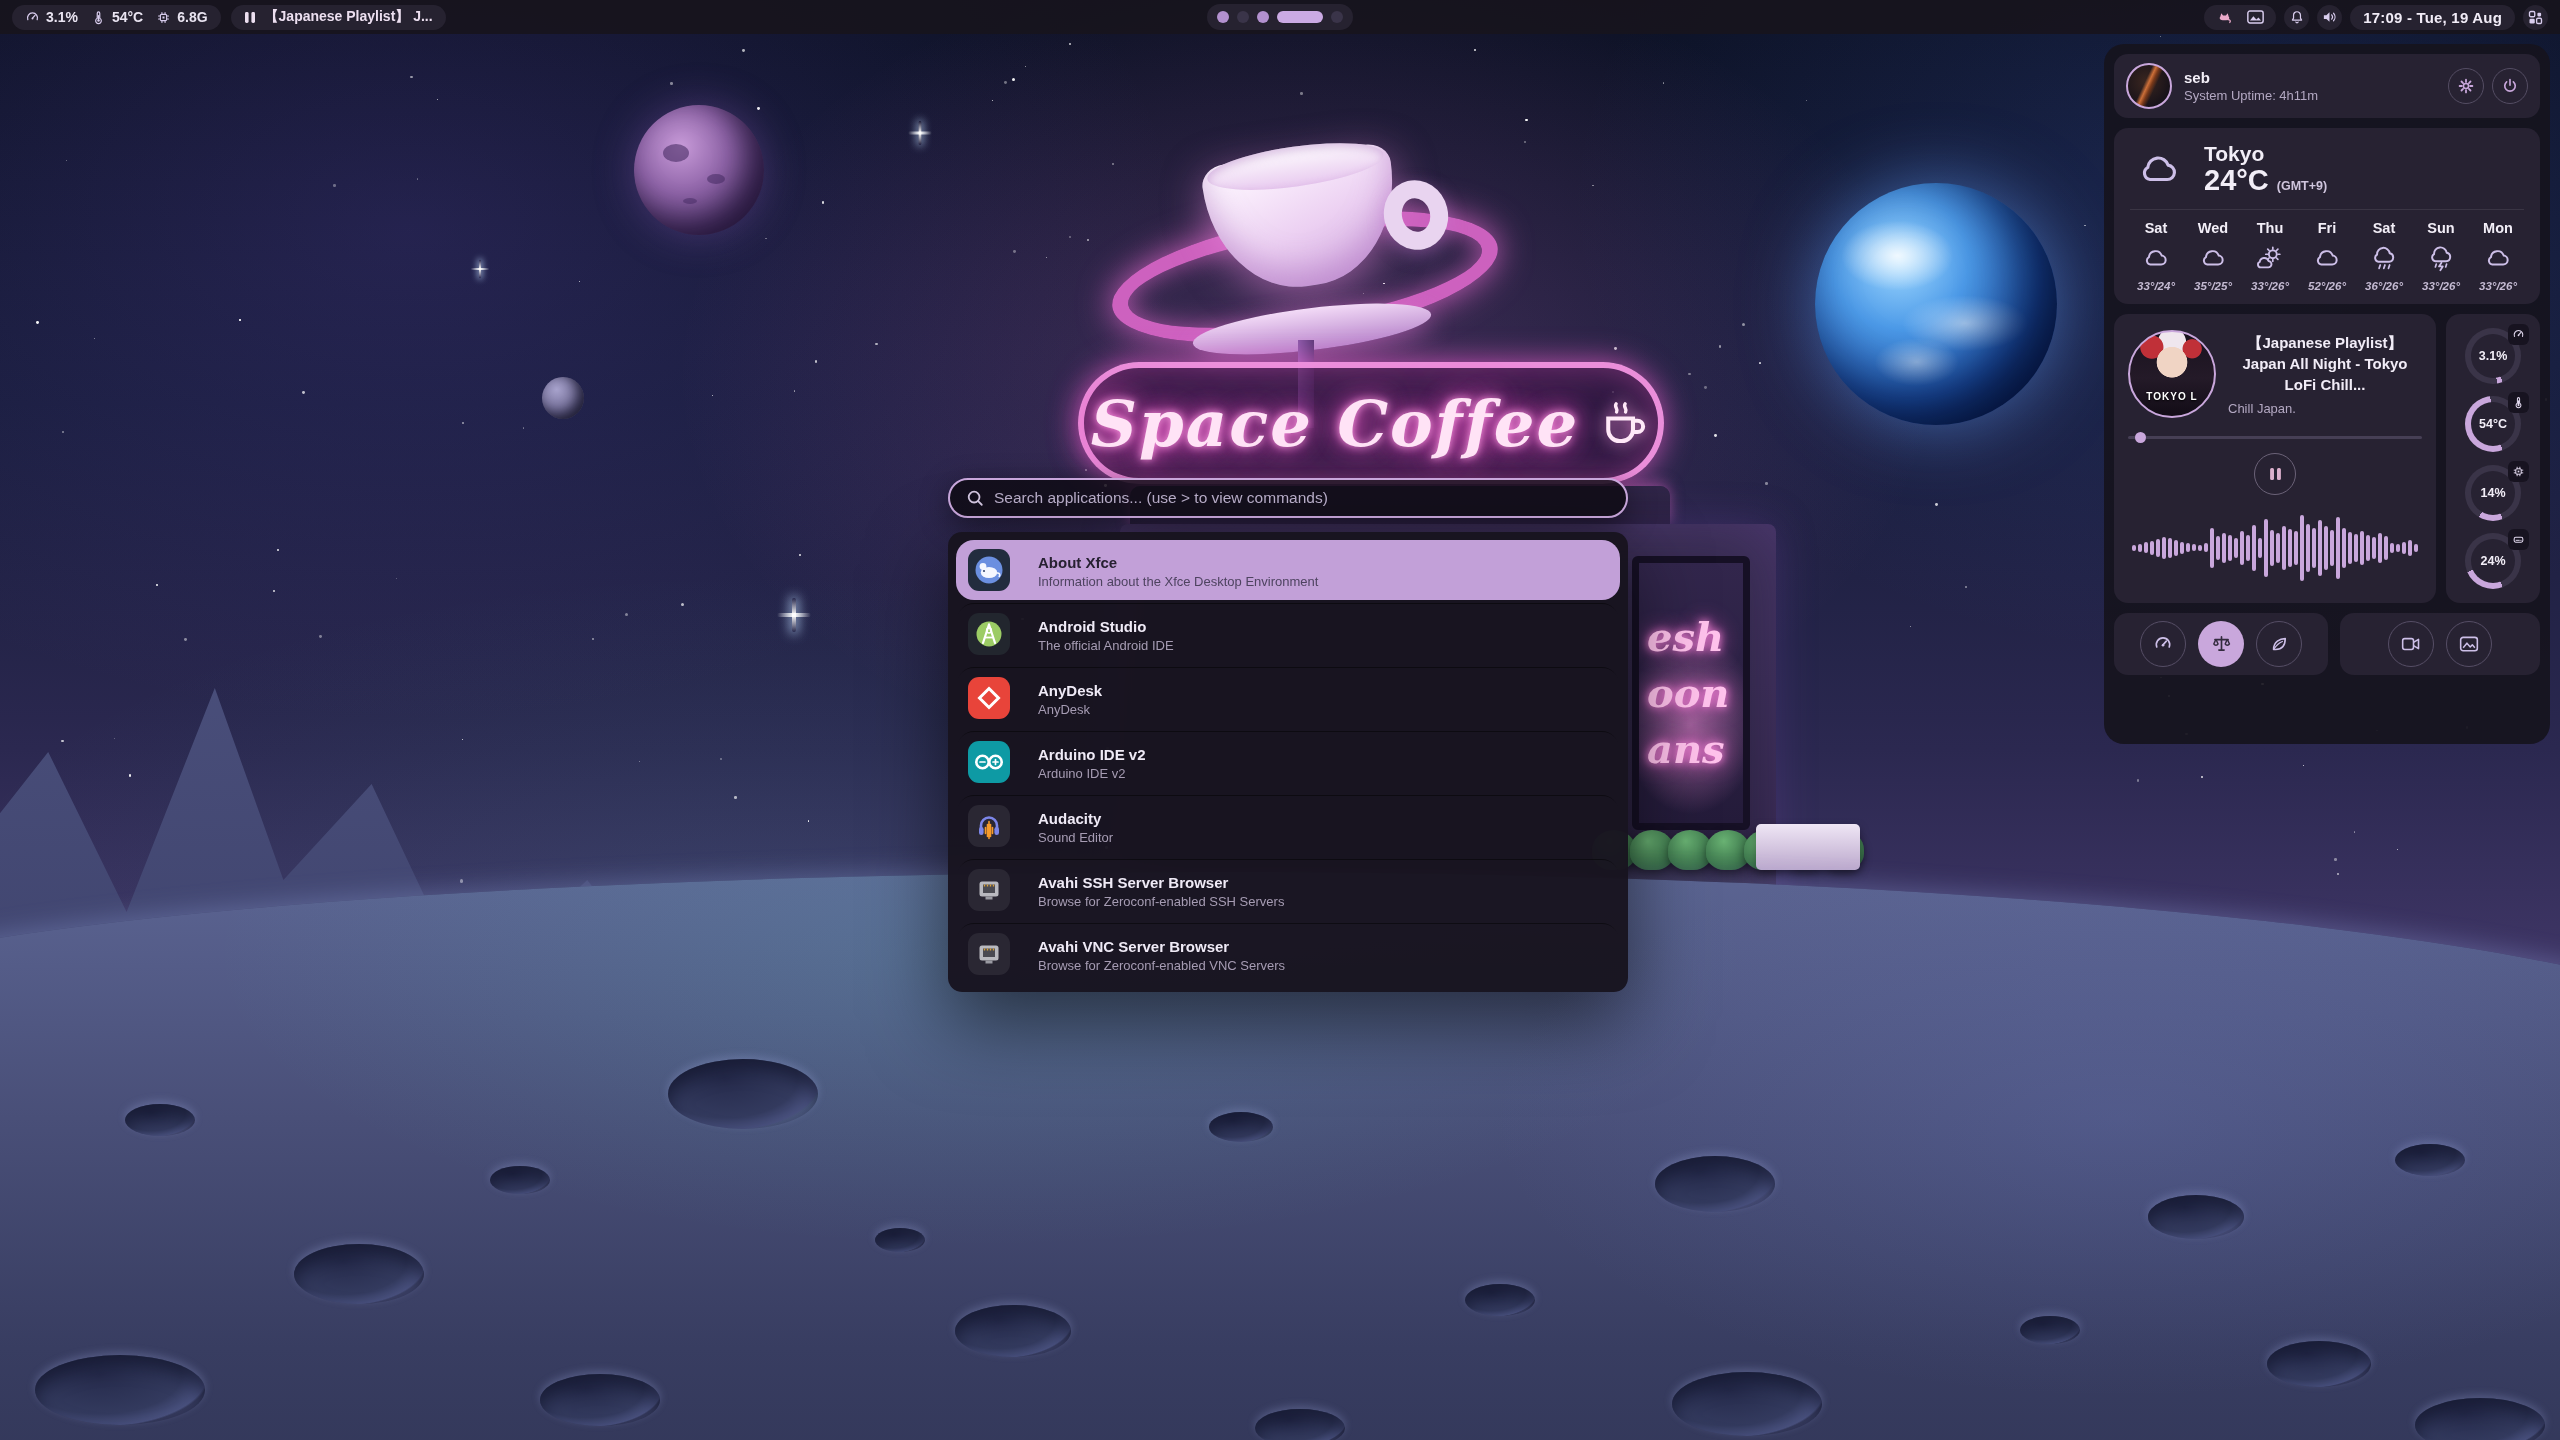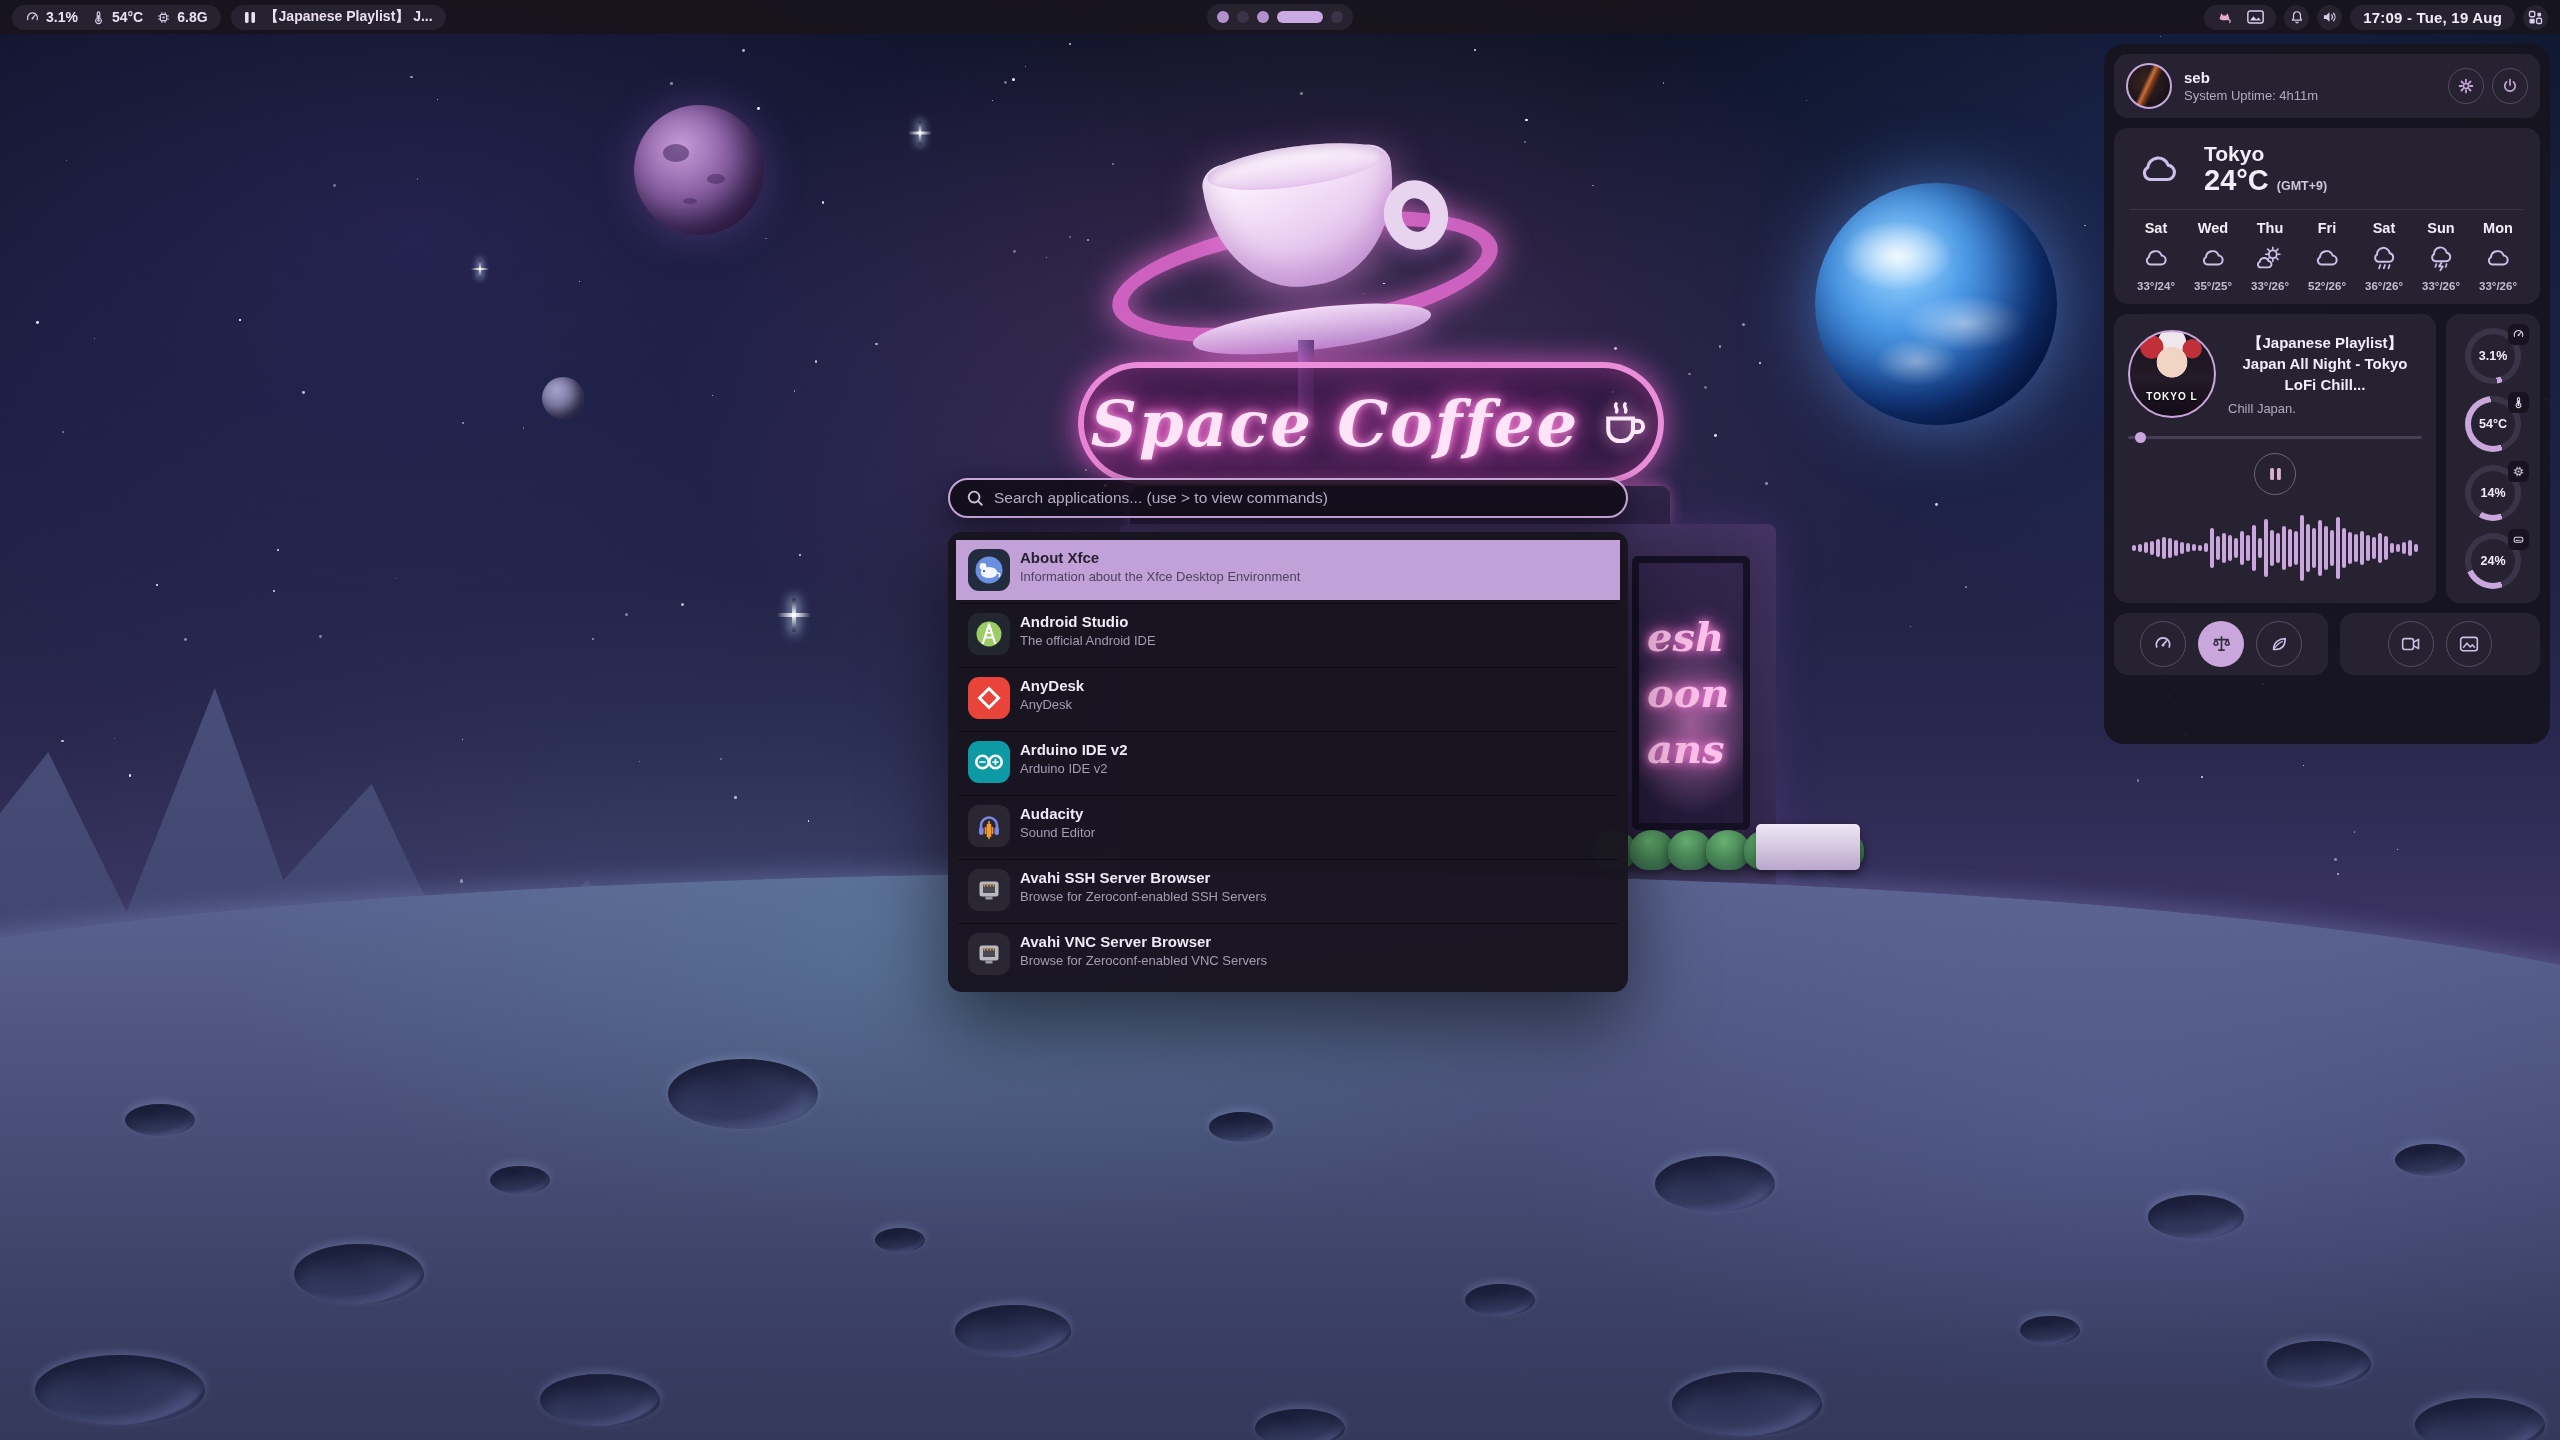--- a/index.html
+++ b/index.html
@@ -124,21 +124,21 @@
   
   .launcher{position:absolute;left:948px;top:478px;width:680px;z-index:40;}
   .search-bar{height:40px;border:2px solid var(--accent);border-radius:21px;background:rgba(15,12,21,.85);
     display:flex;align-items:center;gap:10px;padding:0 16px;box-shadow:0 8px 30px rgba(0,0,0,.45);}
   .search-bar svg{color:#cfc3dd;flex:0 0 auto;}
   .search-bar input{flex:1;background:transparent;border:none;outline:none;color:#a3a3a3;
     font-size:15.5px;font-family:"Liberation Sans",sans-serif;}
   .search-bar input::placeholder{color:#b6abc6;}
   .app-panel{margin-top:14px;background:var(--panel);border-radius:14px;padding:8px;
     box-shadow:0 30px 80px rgba(0,0,0,.55);}
-  .app-row{display:flex;align-items:flex-start;gap:10px;padding:9px 12px;border-radius:0;margin-top:4px;}
+  .app-row{display:flex;align-items:flex-end;gap:28px;padding:9px 12px;border-radius:18px;margin-top:4px;}
   .app-row:first-child{margin-top:0;}
   .app-row:not(.selected):not(:first-child){box-shadow:0 -3px 0 -2px rgba(0,0,0,.45);}
   .app-row.selected{background:var(--sel);}
   .app-icon{width:42px;height:42px;border-radius:11px;display:grid;place-items:center;flex:0 0 auto;}
   .app-icon svg{width:40px;height:40px;}
   .app-name{font-size:15px;font-weight:bold;color:#efeaf6;line-height:1.25;}
   .app-desc{font-size:13px;color:#a69cb3;line-height:1.3;margin-top:1px;}
   .app-row.selected .app-name{color:#272132;}
   .app-row.selected .app-desc{color:#4e4360;}
 
@@ -162,21 +162,21 @@
   .w-head svg{color:#cdbfe8;}
   .w-city{font-size:21px;font-weight:bold;color:var(--text);line-height:1.1;}
   .w-temp-row{display:flex;align-items:baseline;gap:8px;}
   .w-temp{font-size:29px;font-weight:bold;color:var(--text);line-height:1.1;}
   .w-tz{font-size:12.5px;font-weight:bold;color:#cfc5dd;}
   .w-div{height:1px;background:rgba(255,255,255,.09);margin:12px 0 10px;}
   .forecast{display:flex;justify-content:space-between;}
   .f-col{display:flex;flex-direction:column;align-items:center;gap:7px;width:52px;}
   .f-day{font-size:14.5px;font-weight:bold;color:var(--text);}
   .f-col svg{color:#cdbfe8;}
-  .f-temps{font-size:11.5px;font-weight:bold;color:#c4bad2;white-space:nowrap;}
+  .f-temps{font-size:11.5px;font-weight:bold;color:#c4bad2;white-space:nowrap;font-style:italic;}
 
   .music-row{display:flex;gap:10px;}
   .music-card{width:322px;padding:16px 14px 12px;display:flex;flex-direction:column;}
   .m-top{display:flex;gap:12px;align-items:center;}
   .album{width:88px;height:88px;border-radius:50%;border:2.5px solid var(--accent);flex:0 0 auto;position:relative;overflow:hidden;
     background:
       radial-gradient(circle at 50% 36%, #f0d4c4 0 22%, transparent 23%),
       radial-gradient(circle at 41% 38%, #49c8d8 0 4.5%, transparent 5.5%),
       radial-gradient(circle at 59% 38%, #49c8d8 0 4.5%, transparent 5.5%),
       radial-gradient(circle at 26% 18%, #c03038 0 12%, transparent 13%),

